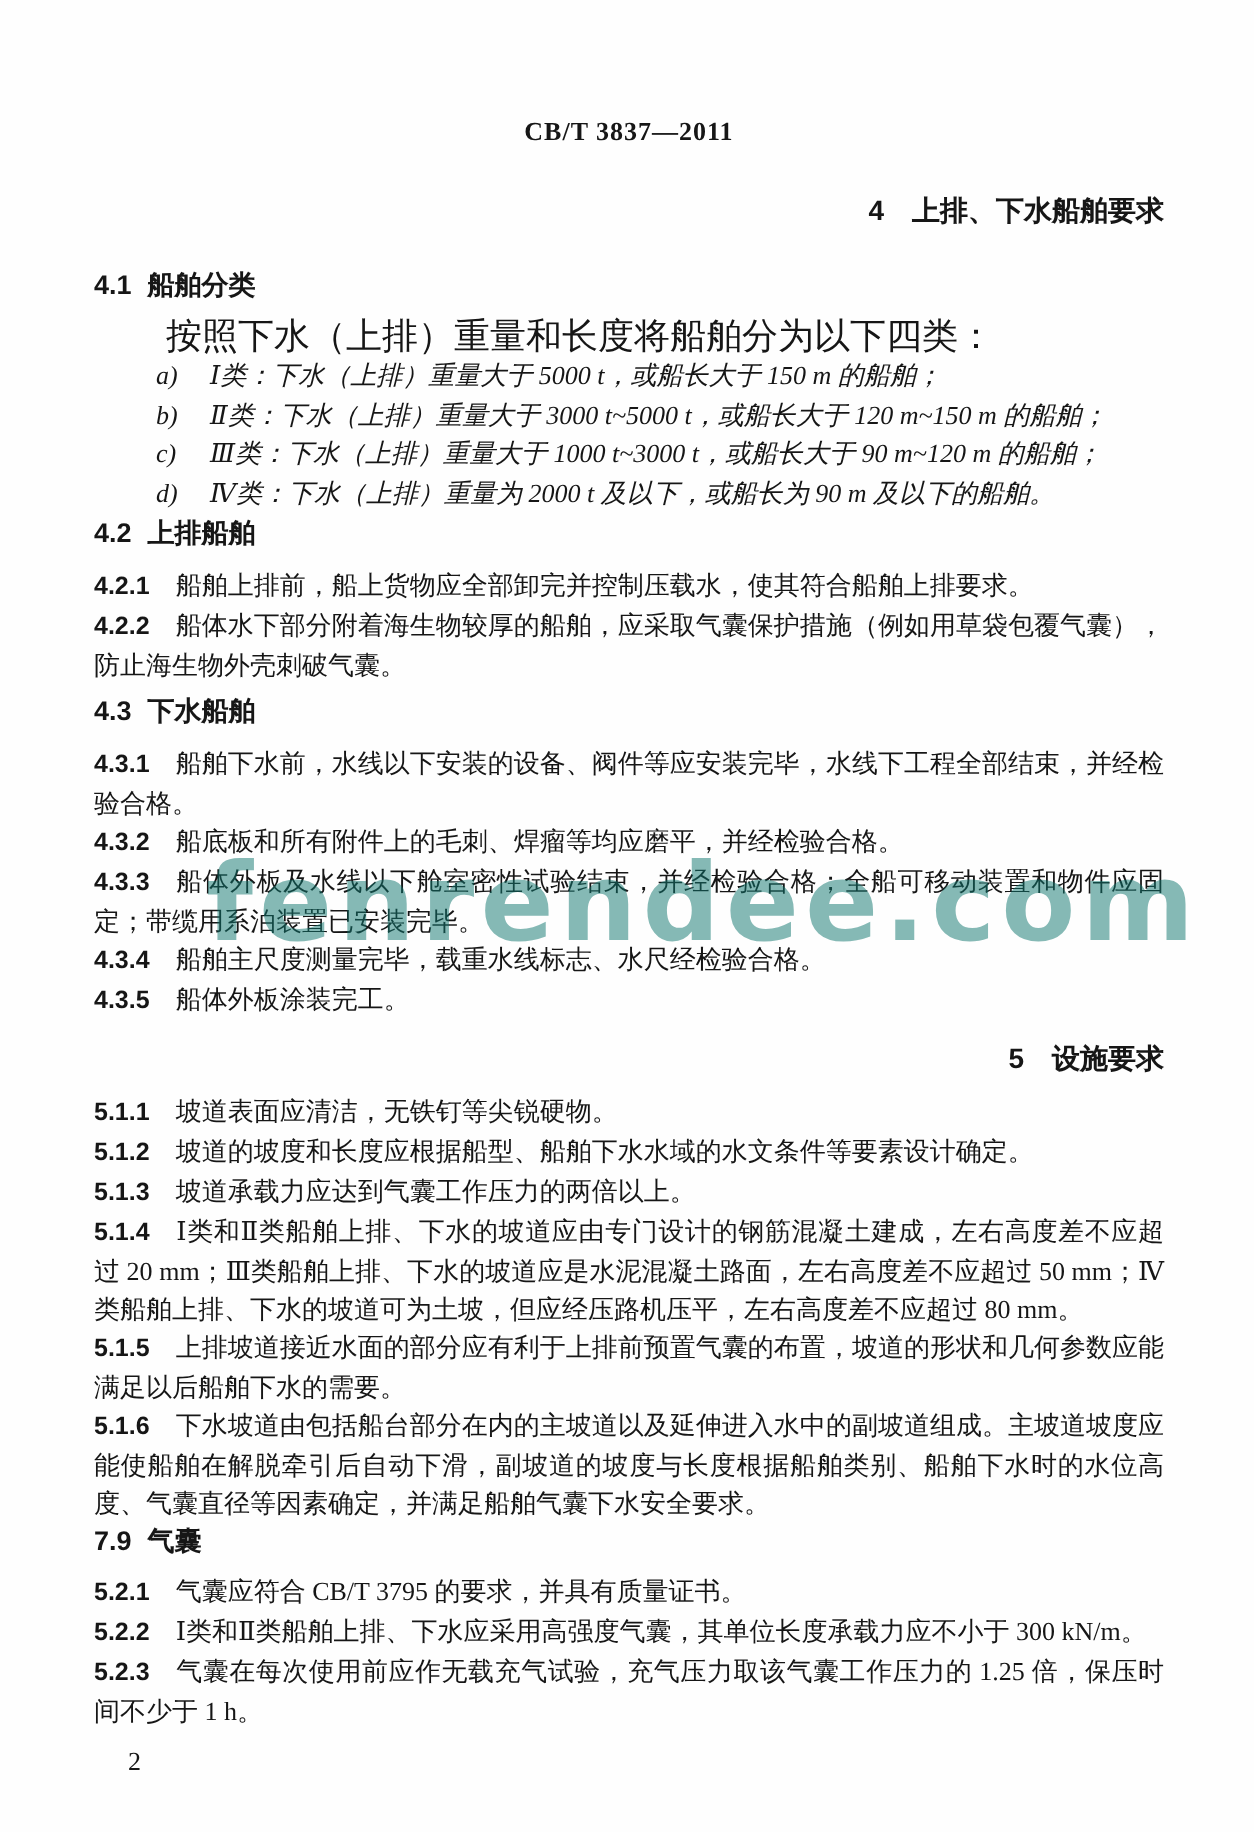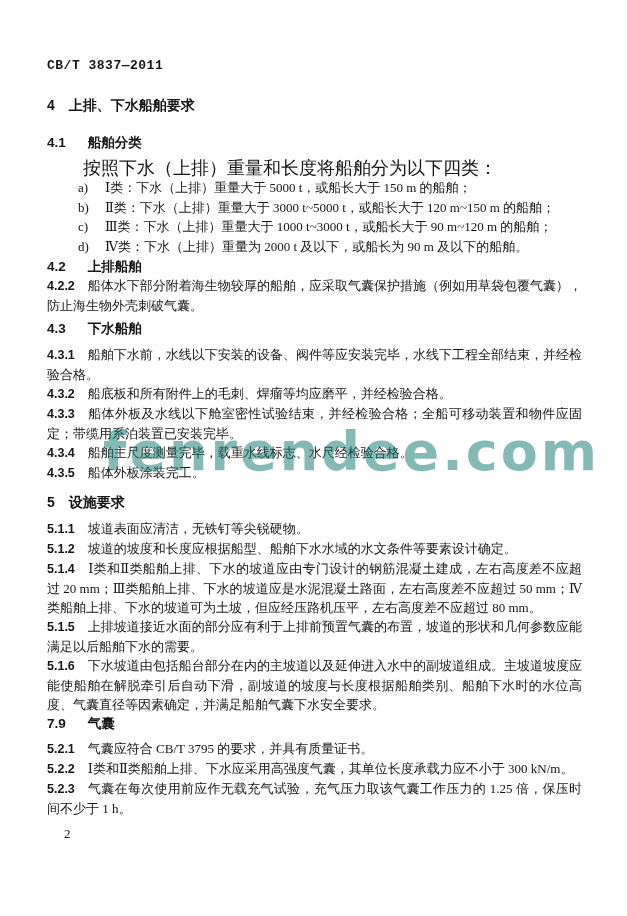--- a/index.html
+++ b/index.html
@@ -30,55 +30,58 @@
     opacity:0.5;
     z-index:2;
     pointer-events:none;
     user-select:none;
   }
   .content{position:relative;z-index:1;}
   .doc-header{
     font-size:13px;
     font-weight:bold;
     line-height:16px;
-    font-family:Liberation Mono, monospace;
+    font-family:Liberation Serif, serif;
     letter-spacing:0.5px;
+    text-align:center;
   }
   h1.chapter{
     font-size:14px;
     font-weight:bold;
     line-height:19px;
     margin:22px 0 0 0;
     font-family:"Liberation Sans","DejaVu Sans",sans-serif;
+    text-align:right;
   }
   h1.chapter5{margin-top:10px;}
   h1 .hnum{margin-right:14px;}
   h2.section{
     font-size:13.5px;
     font-weight:bold;
     line-height:19px;
     margin:18px 0 0 0;
     font-family:"Liberation Sans","DejaVu Sans",sans-serif;
   }
-  h2 .hnum{margin-right:22px;}
+  h2 .hnum{margin-right:8px;}
   h2.s42{margin-top:1px;}
   h2.s43{margin-top:4px;}
   h2.s51{margin-top:15px;}
   h2.s52{margin-top:0px;}
   p{margin:0;}
   .intro{
     font-size:18px;
     line-height:19px;
     margin-top:7px;
     text-indent:2em;
   }
   .litem{
     font-size:13px;
     line-height:19.5px;
     padding-left:31px;
+    font-style:italic;
   }
   .llabel{
     display:inline-block;
     width:27px;
   }
   .clause{
     font-size:13px;
     line-height:19px;
     text-align:justify;
     text-justify:inter-ideograph;
@@ -113,35 +116,37 @@
 
     <p class="intro">按照下水（上排）重量和长度将船舶分为以下四类：</p>
 
     <p class="litem"><span class="llabel">a)</span><span>Ⅰ类：下水（上排）重量大于 5000 t，或船长大于 150 m 的船舶；</span></p>
     <p class="litem"><span class="llabel">b)</span><span>Ⅱ类：下水（上排）重量大于 3000 t~5000 t，或船长大于 120 m~150 m 的船舶；</span></p>
     <p class="litem"><span class="llabel">c)</span><span>Ⅲ类：下水（上排）重量大于 1000 t~3000 t，或船长大于 90 m~120 m 的船舶；</span></p>
     <p class="litem"><span class="llabel">d)</span><span>Ⅳ类：下水（上排）重量为 2000 t 及以下，或船长为 90 m 及以下的船舶。</span></p>
 
     <h2 class="section s42"><span class="hnum">4.2</span><span>上排船舶</span></h2>
 
+    <p class="clause first"><span class="cnum">4.2.1</span><span>船舶上排前，船上货物应全部卸完并控制压载水，使其符合船舶上排要求。</span></p>
     <p class="clause"><span class="cnum">4.2.2</span><span>船体水下部分附着海生物较厚的船舶，应采取气囊保护措施（例如用草袋包覆气囊），防止海生物外壳刺破气囊。</span></p>
 
     <h2 class="section s43"><span class="hnum">4.3</span><span>下水船舶</span></h2>
 
     <p class="clause first"><span class="cnum">4.3.1</span><span>船舶下水前，水线以下安装的设备、阀件等应安装完毕，水线下工程全部结束，并经检验合格。</span></p>
     <p class="clause"><span class="cnum">4.3.2</span><span>船底板和所有附件上的毛刺、焊瘤等均应磨平，并经检验合格。</span></p>
     <p class="clause"><span class="cnum">4.3.3</span><span>船体外板及水线以下舱室密性试验结束，并经检验合格；全船可移动装置和物件应固定；带缆用系泊装置已安装完毕。</span></p>
     <p class="clause"><span class="cnum">4.3.4</span><span>船舶主尺度测量完毕，载重水线标志、水尺经检验合格。</span></p>
     <p class="clause"><span class="cnum">4.3.5</span><span>船体外板涂装完工。</span></p>
 
     <h1 class="chapter chapter5"><span class="hnum">5</span><span>设施要求</span></h1>
 
 
     <p class="clause first"><span class="cnum">5.1.1</span><span>坡道表面应清洁，无铁钉等尖锐硬物。</span></p>
     <p class="clause"><span class="cnum">5.1.2</span><span>坡道的坡度和长度应根据船型、船舶下水水域的水文条件等要素设计确定。</span></p>
+    <p class="clause"><span class="cnum">5.1.3</span><span>坡道承载力应达到气囊工作压力的两倍以上。</span></p>
     <p class="clause"><span class="cnum">5.1.4</span><span>Ⅰ类和Ⅱ类船舶上排、下水的坡道应由专门设计的钢筋混凝土建成，左右高度差不应超过 20 mm；Ⅲ类船舶上排、下水的坡道应是水泥混凝土路面，左右高度差不应超过 50 mm；Ⅳ类船舶上排、下水的坡道可为土坡，但应经压路机压平，左右高度差不应超过 80 mm。</span></p>
     <p class="clause"><span class="cnum">5.1.5</span><span>上排坡道接近水面的部分应有利于上排前预置气囊的布置，坡道的形状和几何参数应能满足以后船舶下水的需要。</span></p>
     <p class="clause"><span class="cnum">5.1.6</span><span>下水坡道由包括船台部分在内的主坡道以及延伸进入水中的副坡道组成。主坡道坡度应能使船舶在解脱牵引后自动下滑，副坡道的坡度与长度根据船舶类别、船舶下水时的水位高度、气囊直径等因素确定，并满足船舶气囊下水安全要求。</span></p>
 
     <h2 class="section s52"><span class="hnum">7.9</span><span>气囊</span></h2>
 
     <p class="clause gap6"><span class="cnum">5.2.1</span><span>气囊应符合 CB/T 3795 的要求，并具有质量证书。</span></p>
     <p class="clause"><span class="cnum">5.2.2</span><span>Ⅰ类和Ⅱ类船舶上排、下水应采用高强度气囊，其单位长度承载力应不小于 300 kN/m。</span></p>
     <p class="clause"><span class="cnum">5.2.3</span><span>气囊在每次使用前应作无载充气试验，充气压力取该气囊工作压力的 1.25 倍，保压时间不少于 1 h。</span></p>
 

